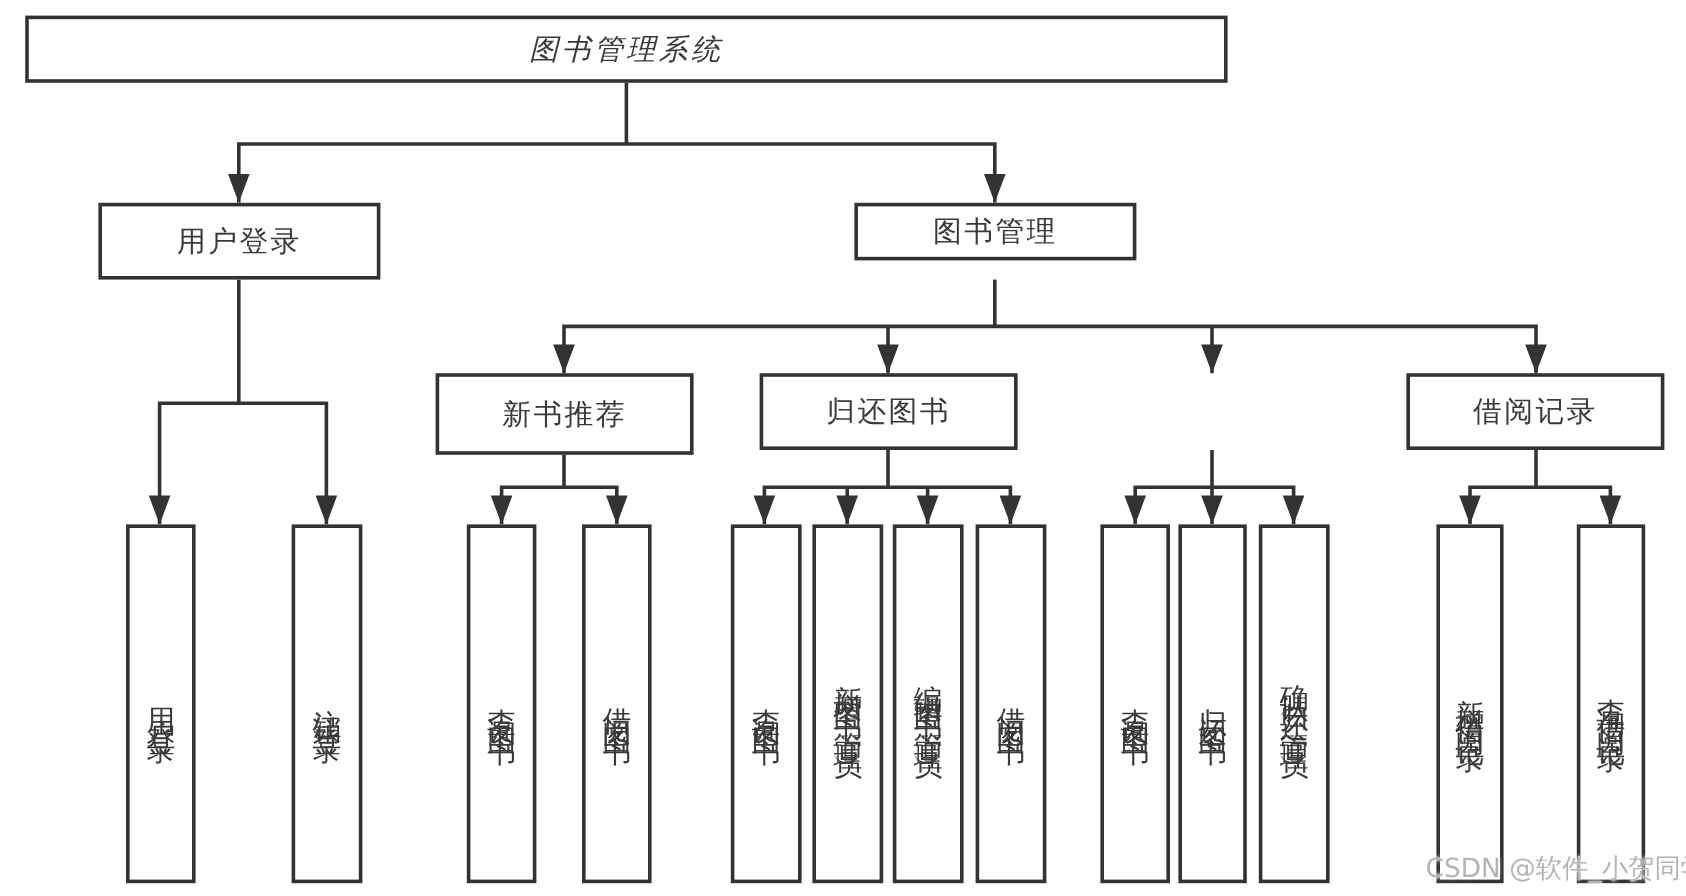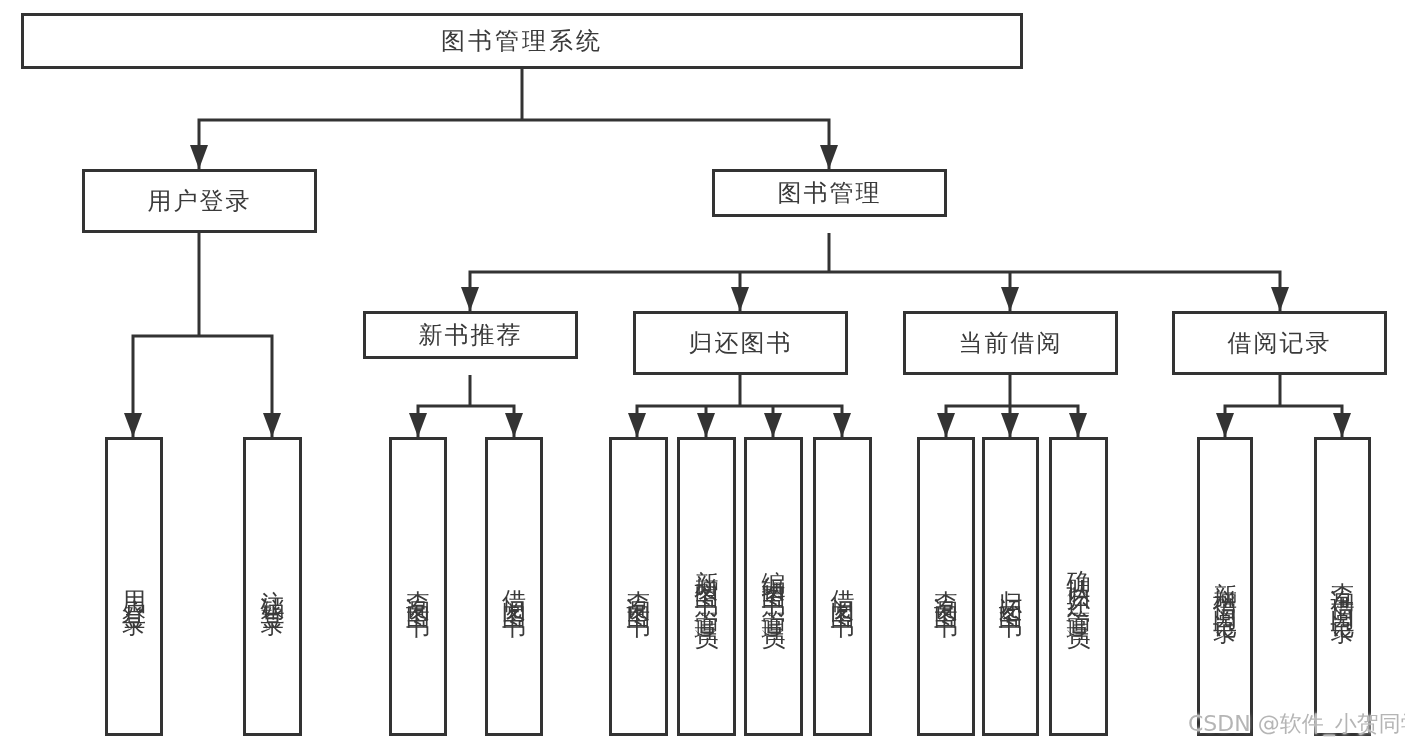--- a/index.html
+++ b/index.html
@@ -104,39 +104,36 @@
       <polygon points="1069,413 1087,413 1078,437"></polygon>
     </g>
     <g>
       <path d="M1280 375 V406"></path>
       <path d="M1225 437 V406 H1342 V437"></path>
       <polygon points="1216,413 1234,413 1225,437"></polygon>
       <polygon points="1333,413 1351,413 1342,437"></polygon>
     </g>
   </svg>
 
-  <div class="box" style="left:21px; top:13px; width:1002px; height:56px;">
+  <div class="box" style="left:21px; top:13px; width:1002px; height:56px;font-style:italic;">
     <span class="hlabel root-label">图书管理系统</span>
   </div>
 
   <div class="box" style="left:82px; top:169px; width:235px; height:64px;">
     <span class="hlabel">用户登录</span>
   </div>
   <div class="box" style="left:712px; top:169px; width:235px; height:48px;">
     <span class="hlabel">图书管理</span>
   </div>
 
-  <div class="box" style="left:363px; top:311px; width:215px; height:48px;">
+  <div class="box" style="left:363px; top:311px; width:215px; height:68px;">
     <span class="hlabel">新书推荐</span>
   </div>
   <div class="box" style="left:633px; top:311px; width:215px; height:64px;">
     <span class="hlabel">归还图书</span>
-  </div>
-  <div class="box" style="left:903px; top:311px; width:215px; height:64px;">
-    <span class="hlabel">当前借阅</span>
   </div>
   <div class="box" style="left:1172px; top:311px; width:215px; height:64px;">
     <span class="hlabel">借阅记录</span>
   </div>
 
   <div class="box vbox" style="left:105px; top:437px; width:58px; height:299px;">
     <span class="vlabel">用户登录</span>
   </div>
   <div class="box vbox" style="left:243px; top:437px; width:59px; height:299px;">
     <span class="vlabel">注销登录</span>

